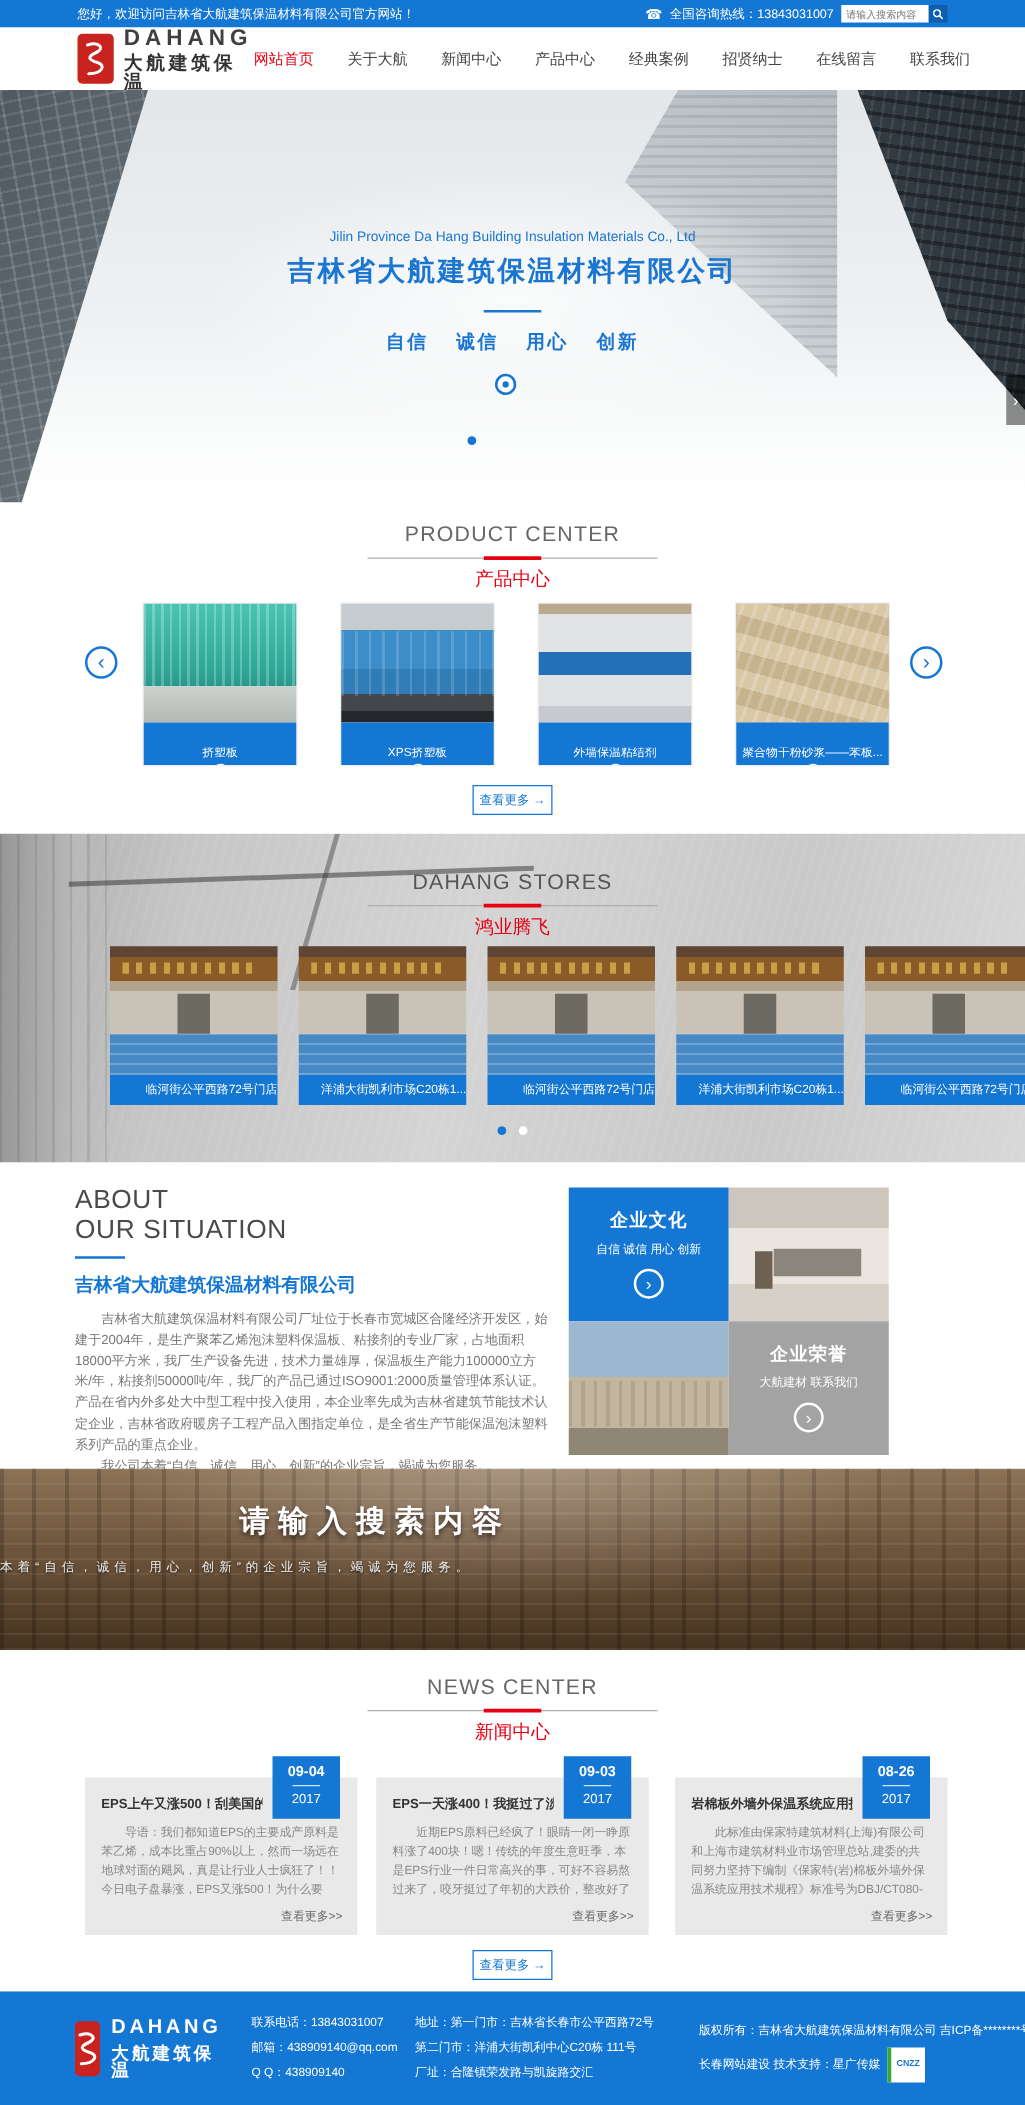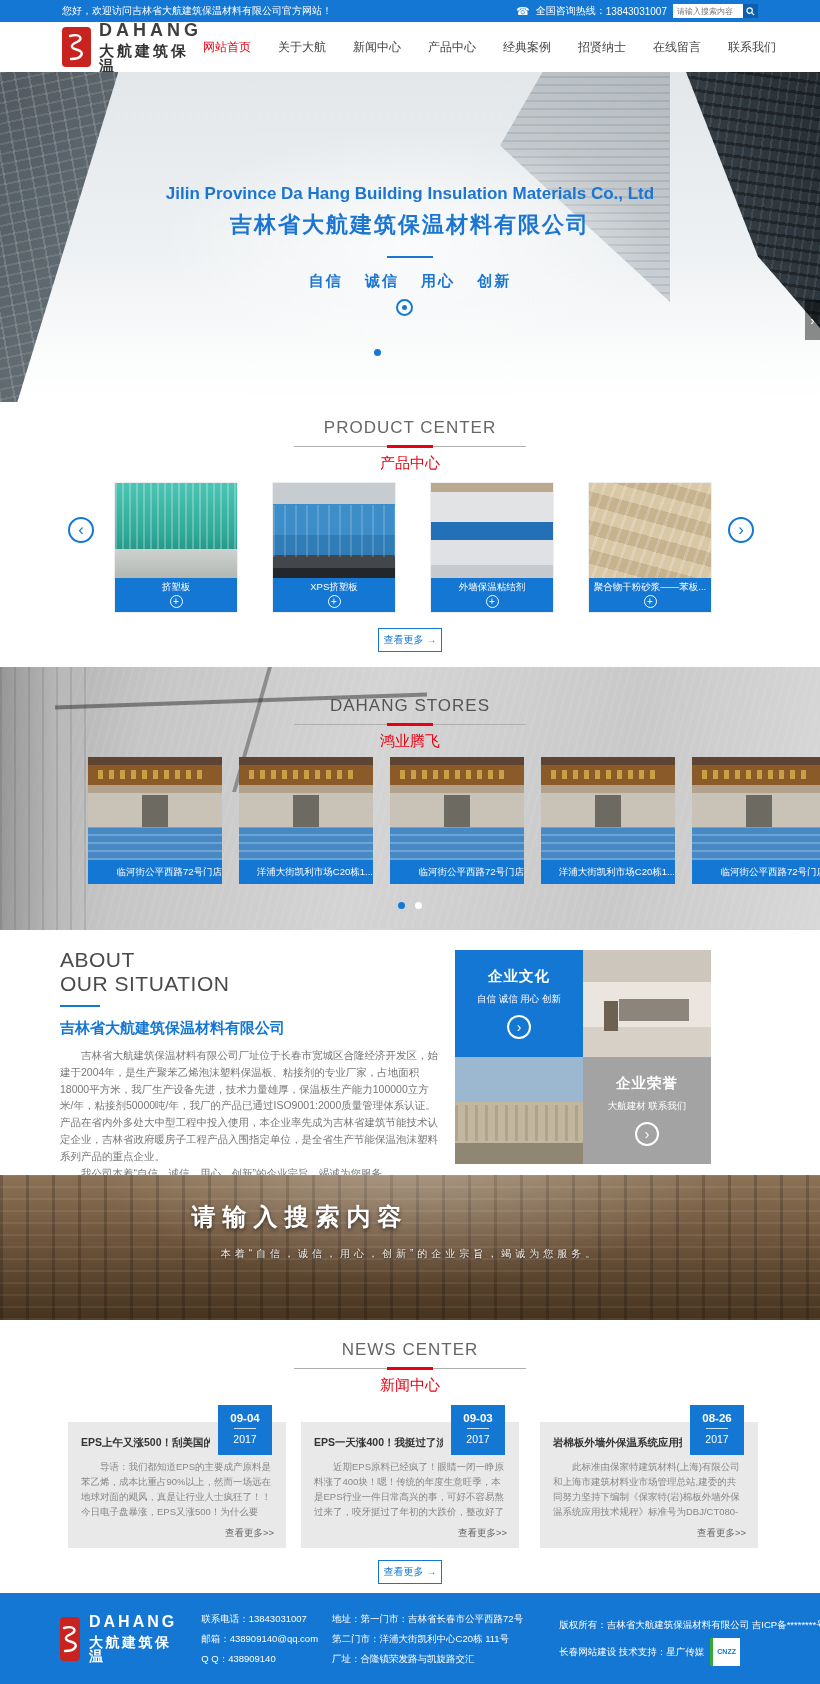--- a/index.html
+++ b/index.html
@@ -37,21 +37,21 @@
                repeating-linear-gradient(98deg,rgba(255,255,255,.08) 0 2px,transparent 2px 9px),
                linear-gradient(250deg,#1d2428 0%,#39444b 60%,#5b666d 100%);
     clip-path:polygon(38% 0,100% 0,100% 100%,60% 55%); }
   .h-bld-r2 { position:absolute; right:150px; top:0; width:170px; height:230px; opacity:.55;
     background:repeating-linear-gradient(0deg,rgba(0,0,0,.18) 0 2px,transparent 2px 8px),
                linear-gradient(220deg,#8d979e,#b9c1c6);
     clip-path:polygon(25% 0,100% 0,100% 100%,0 32%); }
   .hero::after { content:""; position:absolute; left:160px; top:60px; width:500px; height:220px;
     background:radial-gradient(ellipse at center,rgba(255,255,255,.75),transparent 70%); }
   .hero-txt { position:absolute; left:0; right:0; top:0; text-align:center; z-index:3; }
-  .hero-en { margin-top:112px; font-size:17px; font-weight:bold; color:#1b76d2; }
+  .hero-en { margin-top:112px; font-size:11px; font-weight:normal; color:#1b76d2; }
   .hero-cn { margin-top:6px; font-size:22px; font-weight:bold; color:#1b76d2; letter-spacing:2px; }
   .hero-line { width:46px; height:2px; background:#1b76d2; margin:16px auto 0; }
   .hero-slogan { margin-top:14px; font-size:15px; font-weight:bold; color:#1b76d2; word-spacing:16px; letter-spacing:2px; }
   .hero-dot { position:absolute; left:374px; top:277px; width:7px; height:7px; border-radius:50%; background:#1577d4; z-index:4; cursor:pointer; }
   .hero-next { position:absolute; right:0; top:228px; width:15px; height:40px; background:rgba(0,0,0,.45); color:#fff; font-size:13px; display:flex; align-items:center; justify-content:center; z-index:4; cursor:pointer; }
   .scroll-badge { position:absolute; left:396px; top:299px; width:17px; height:17px; border:2px solid #1577d4; border-radius:50%; z-index:5; background:#fff; cursor:pointer; }
   .scroll-badge i { position:absolute; left:50%; top:50%; width:5px; height:5px; margin:-2.5px 0 0 -2.5px; border-radius:50%; background:#1577d4; }
 
   
   .sec-en { text-align:center; font-size:17px; color:#666; letter-spacing:1px; }
@@ -66,21 +66,21 @@
   .pimg { width:100%; height:95px; }
   .pimg1 { background:repeating-linear-gradient(90deg,rgba(255,255,255,.25) 0 2px,transparent 2px 7px) 0 0/100% 66px no-repeat,
            linear-gradient(180deg,#4cc4b4 0%,#2fa898 54%,#27998b 69%,#cfd3cf 69%,#b4b8b4 100%); }
   .pimg2 { background:repeating-linear-gradient(90deg,rgba(255,255,255,.16) 0 2px,transparent 2px 11px) 0 22px/100% 52px no-repeat,
            linear-gradient(180deg,#c7ccd1 0 22%,#3d8dc9 22% 55%,#2f7cb6 55% 76%,#43474b 76% 90%,#23262a 90% 100%); }
   .pimg3 { background:linear-gradient(180deg,#b9a98e 0 9%,#e2e3e5 9% 41%,#2470b8 41% 60%,#dfe1e4 60% 86%,#c6c9cd 86% 100%); }
   .pimg4 { background:repeating-linear-gradient(-70deg,rgba(255,255,255,.18) 0 3px,transparent 3px 10px),
            repeating-linear-gradient(15deg,#d8c8a6 0 14px,#c6b28c 14px 28px),
            linear-gradient(180deg,#9db3c6 0 28%,#cdbb96 28% 100%); }
   .pcap { height:34px; background:#1577d4; color:#fff; text-align:center; overflow:hidden; }
-  .pcap .t { font-size:9.5px; line-height:10px; margin-top:4px; white-space:nowrap; overflow:hidden; }
+  .pcap .t { font-size:9.5px; line-height:10px; margin-top:20px; white-space:nowrap; overflow:hidden; }
   .pcap .plus { width:13px; height:13px; border:1px solid #fff; border-radius:50%; margin:3px auto 0; font-size:10px; line-height:12px; }
   .pc-arrow { position:absolute; width:26px; height:26px; border:2px solid #1577d4; border-radius:50%; color:#1577d4; font-size:17px; line-height:21px; text-align:center; top:115px; cursor:pointer; background:#fff; }
   .pc-prev { left:68px; } .pc-next { left:728px; }
   .more-btn { display:block; margin:0 auto; width:64px; padding:4px 0; text-align:center; border:1px solid #1577d4; color:#1577d4; font-size:10px; background:#fff; cursor:pointer; }
   .products .more-btn { position:absolute; left:50%; transform:translateX(-50%); top:226px; }
 
   
   .stores { position:relative; height:263px; padding-top:29px; overflow:hidden;
     background:repeating-linear-gradient(105deg,rgba(255,255,255,.06) 0 2px,transparent 2px 8px),
                linear-gradient(100deg,#a9a9a9 0%,#c6c6c6 18%,#d4d4d4 45%,#c9c9c9 75%,#d8d8d8 100%); }
@@ -124,21 +124,21 @@
   .aimg-bld { background:repeating-linear-gradient(90deg,rgba(0,0,0,.10) 0 3px,transparent 3px 10px) 0 48px/100% 36px no-repeat,
               linear-gradient(180deg,#9cb8d0 0 42%,#c3b69e 42% 80%,#8f8674 80% 100%); }
 
   
   .banner { position:relative; height:145px; overflow:hidden;
     background:radial-gradient(ellipse at 50% -10%,rgba(255,255,255,.28),transparent 55%),
                repeating-linear-gradient(90deg,rgba(0,0,0,.18) 0 3px,transparent 3px 26px),
                repeating-linear-gradient(0deg,rgba(255,255,255,.07) 0 2px,transparent 2px 12px),
                linear-gradient(180deg,#8c7356 0%,#6e543c 45%,#45331f 100%); }
   .banner-title { position:absolute; left:0; right:220px; top:26px; text-align:center; color:#fff; font-size:24px; font-weight:bold; letter-spacing:7px; text-shadow:0 2px 4px rgba(0,0,0,.55); font-family:"Liberation Serif","DejaVu Serif",serif; }
-  .banner-sub { position:absolute; left:0; right:0; top:72px; text-align:center; color:#f3f0ec; font-size:10px; letter-spacing:4px; text-shadow:0 1px 2px rgba(0,0,0,.6); }
+  .banner-sub { position:absolute; left:0; right:0; top:72px; color:#f3f0ec; font-size:10px; letter-spacing:4px; text-shadow:0 1px 2px rgba(0,0,0,.6); }
 
   
   .news { position:relative; height:273px; background:#fff; padding-top:20px; }
   .ncard { position:absolute; top:102px; width:218px; height:126px; background:#e9e9e9; cursor:pointer; }
   .nbadge { position:absolute; top:-17px; right:14px; width:54px; height:50px; background:#1577d4; color:#fff; text-align:center; }
   .nbadge .d { font-size:11.5px; font-weight:bold; margin-top:7px;text-align:center; }
   .nbadge .bar { width:22px; height:1px; background:rgba(255,255,255,.8); margin:4px auto; }
   .nbadge .y { font-size:10.5px; }
   .ntitle { margin:14px 76px 0 13px; font-size:10.5px; font-weight:bold; color:#333; white-space:nowrap; overflow:hidden; }
   .nbody { margin:9px 13px 0; font-size:9.5px; color:#888; line-height:15px; height:60px; overflow:hidden; text-indent:2em; }

